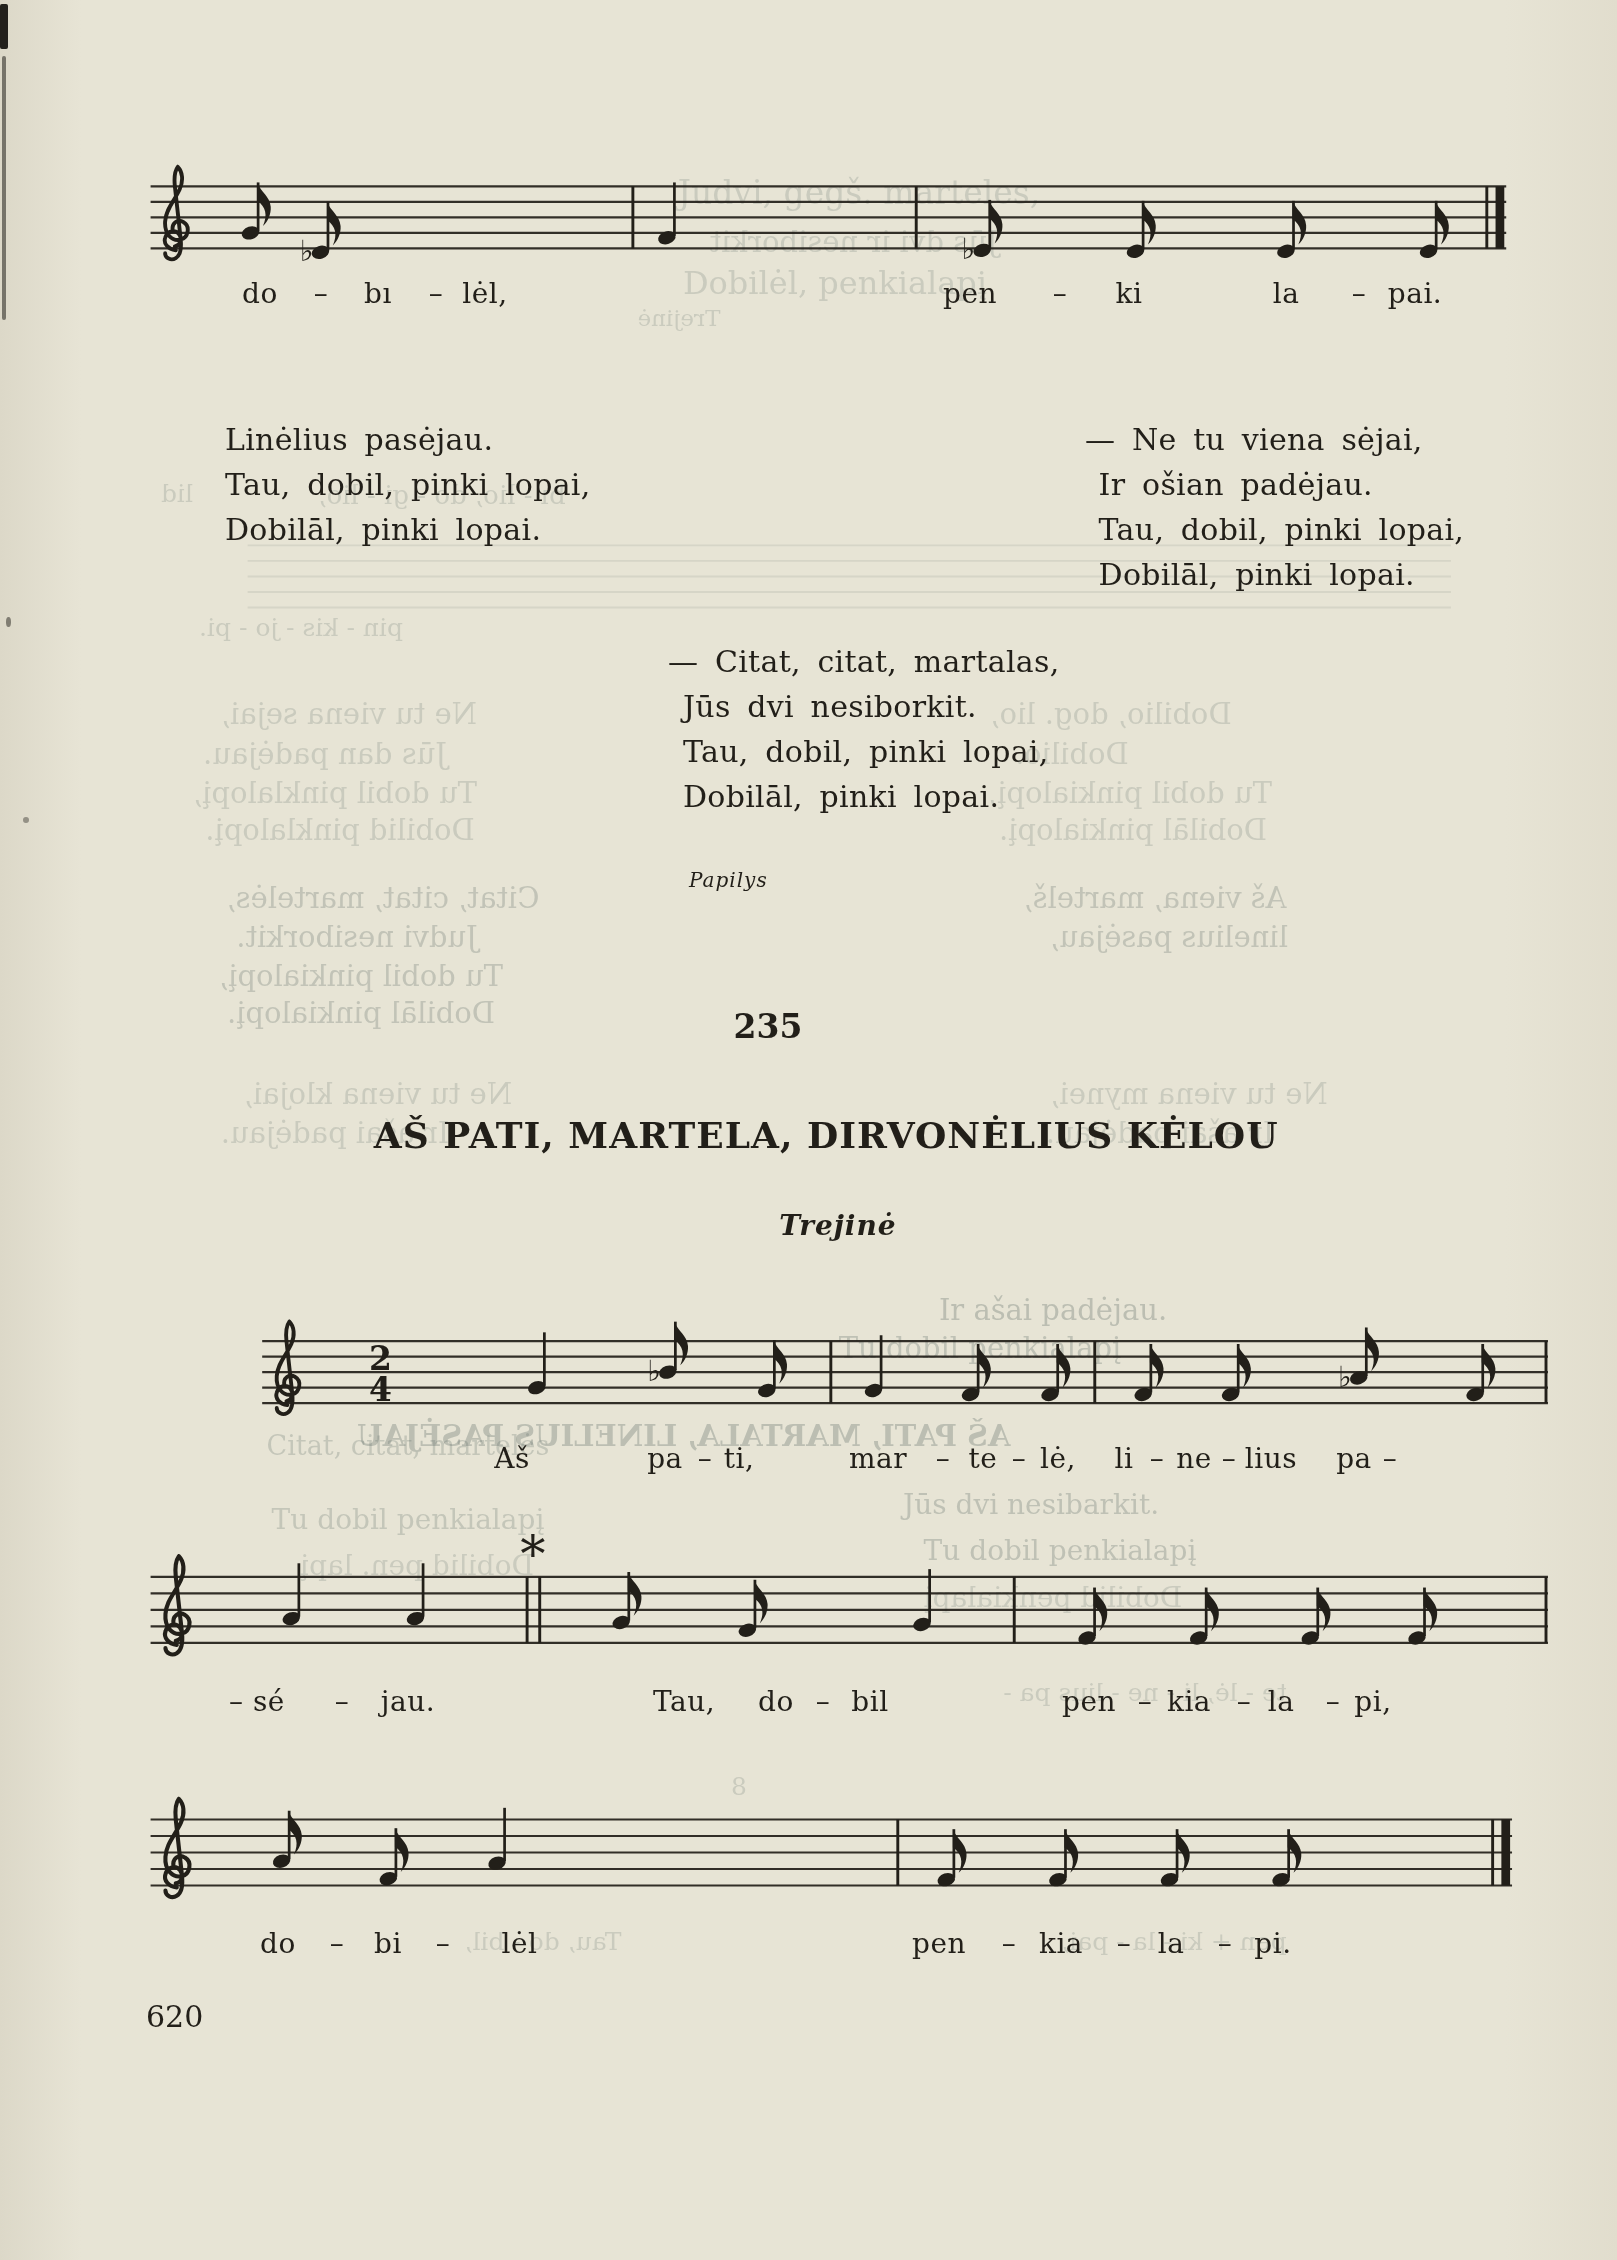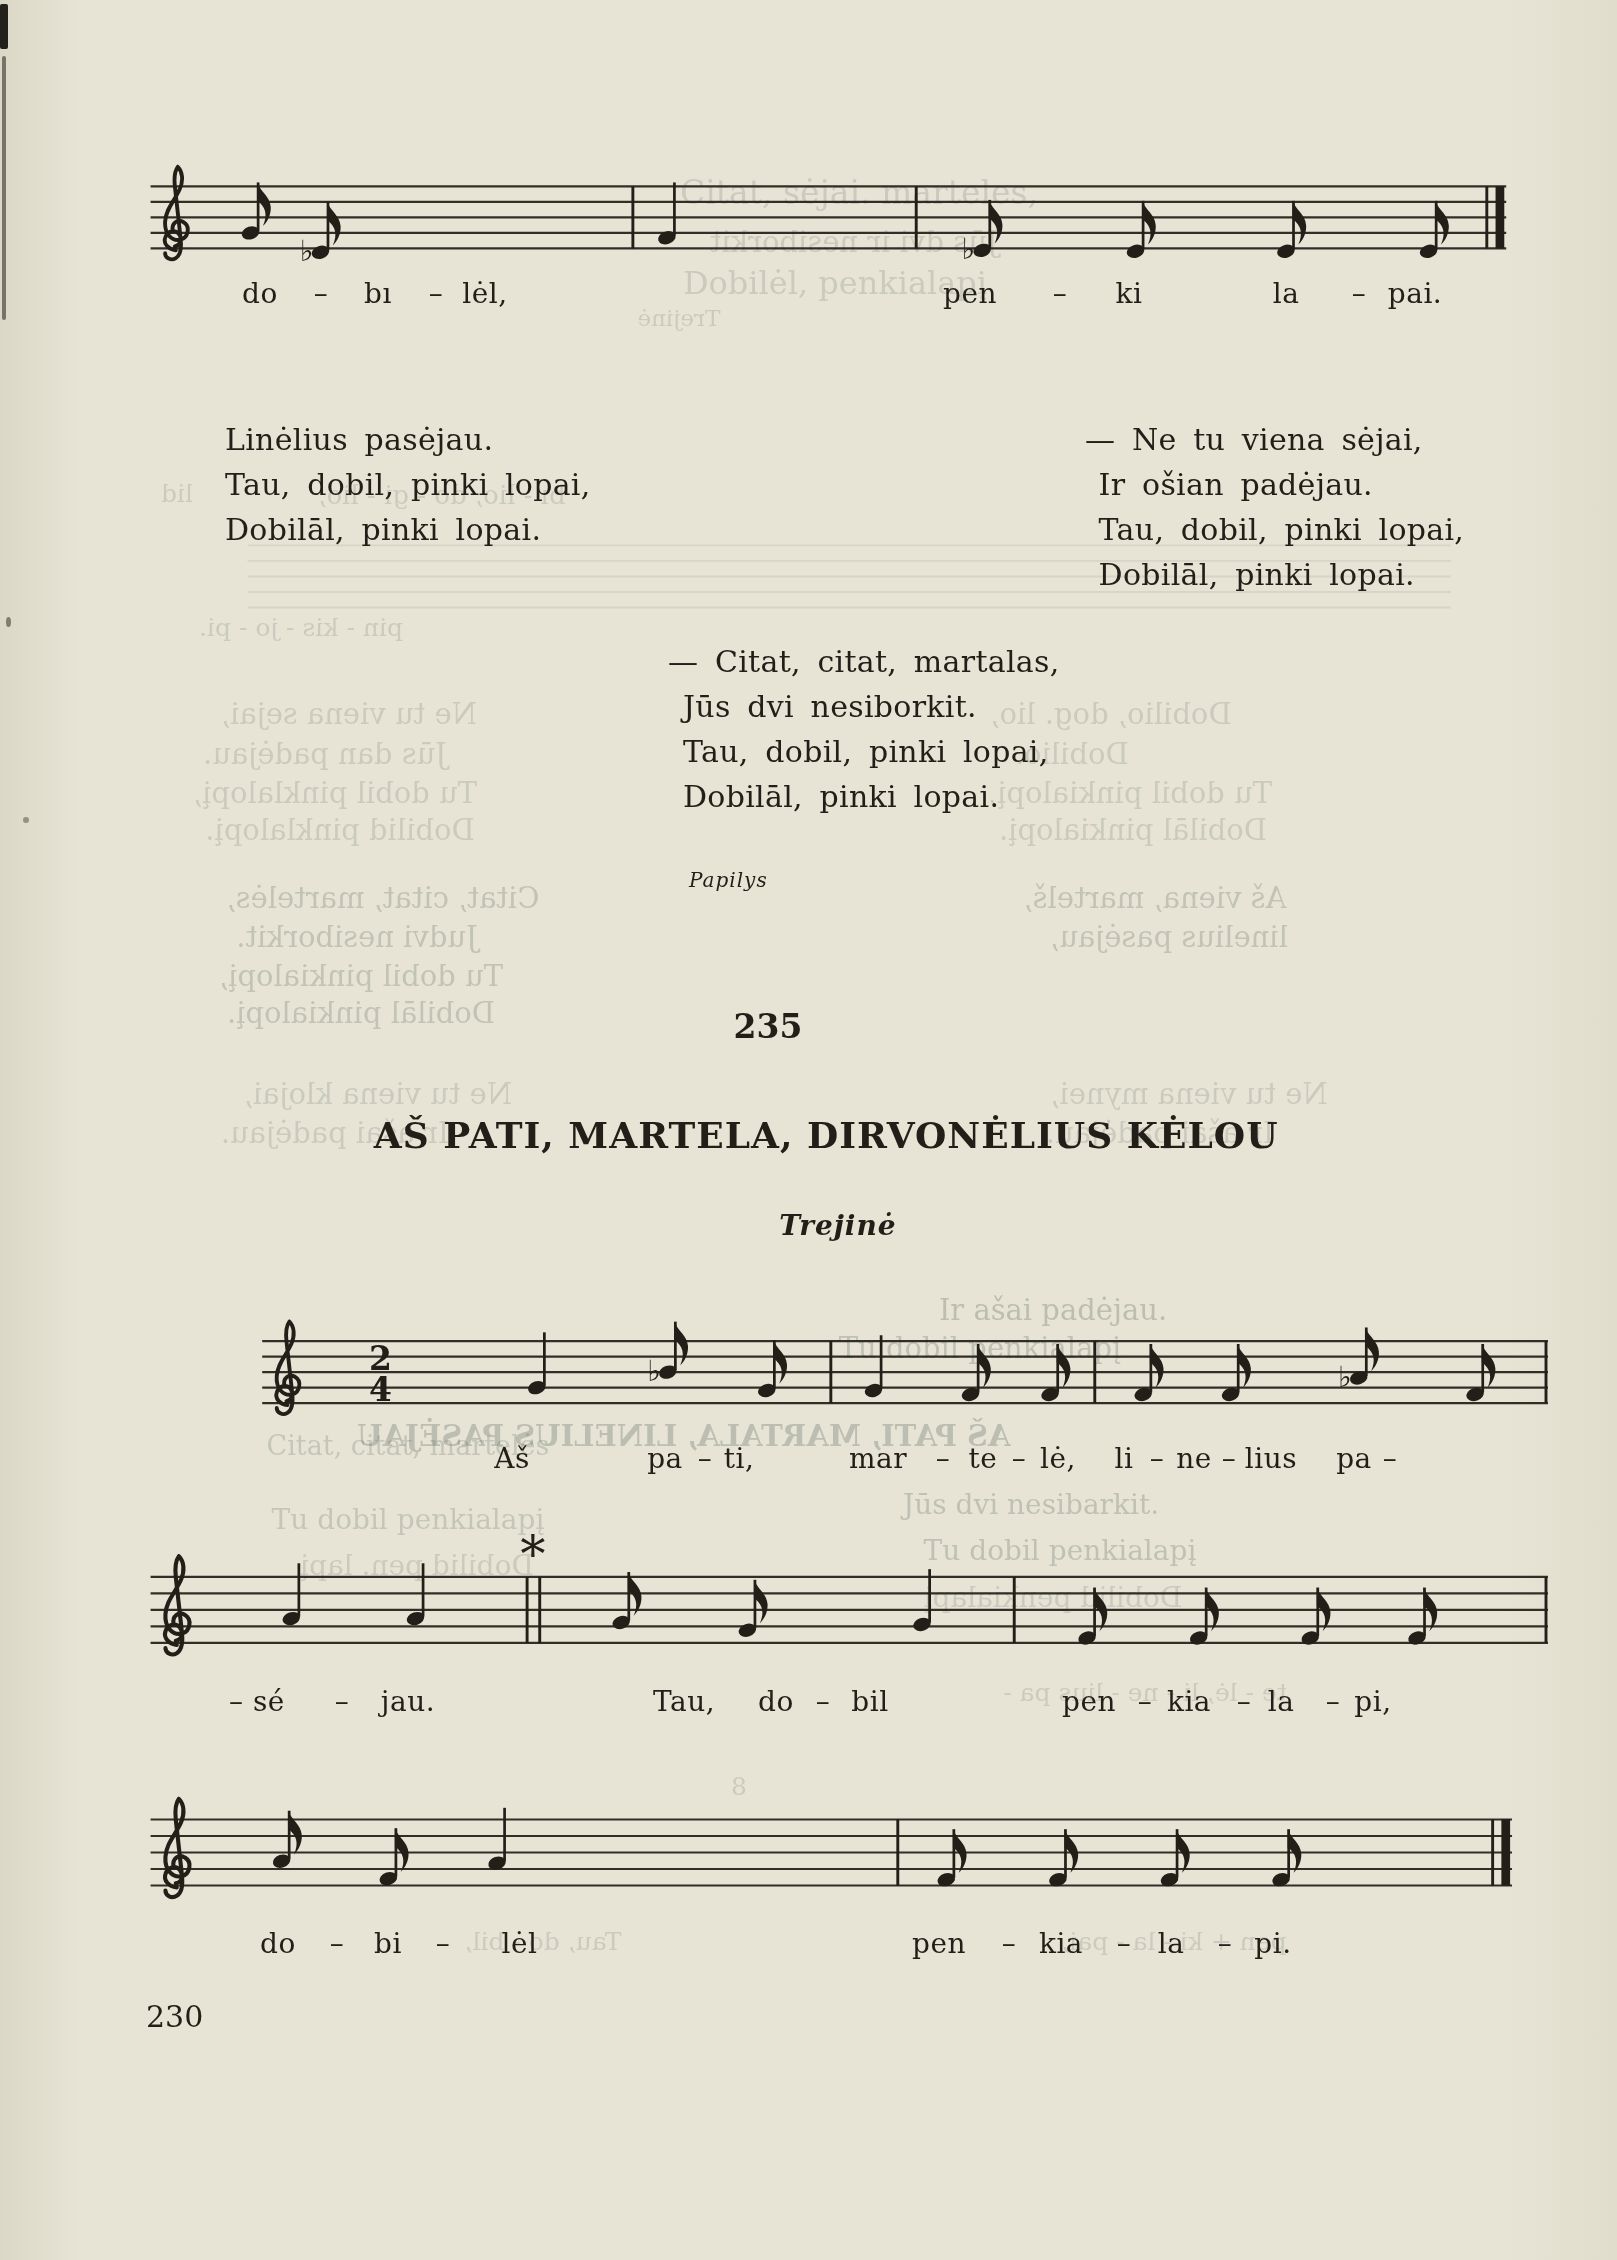--- a/index.html
+++ b/index.html
@@ -33,21 +33,21 @@
   .a1{left:0;top:3.9px;width:7.8px;height:45px;border-radius:1.9px;}
   .a2{left:1.9px;top:56px;width:3.9px;height:264px;border-radius:1.9px;opacity:.55;}
   .a3{left:5.8px;top:617px;width:4.9px;height:9.7px;border-radius:50%;opacity:.5;}
   .a4{left:23px;top:817px;width:5.8px;height:5.8px;border-radius:50%;opacity:.4;}
 </style>
 </head>
 <body>
 
 <div id="page">
   <div id="bleed">
-      <span style="left: 859px; top: 173px; font-size: 33px; opacity: 0.2;">Citat, sėjai. marteles,</span>
+      <span style="left: 859px; top: 173px; font-size: 33px; opacity: 0.2;">Judvi, gegš. marteles,</span>
       <span class="flip" style="left: 854px; top: 225px; font-size: 29px; opacity: 0.2;">Jūs dvi ir nesiborkit</span>
       <span style="left: 835px; top: 264px; font-size: 32px; opacity: 0.2;">Dobilėl, penkialapį</span>
       <span class="flip" style="left: 679px; top: 305px; font-size: 23px; opacity: 0.2;">Trejinė</span>
       <span class="flip" style="left: 177px; top: 479px; font-size: 25px; opacity: 0.2;">lid</span>
       <span class="flip" style="left: 442px; top: 480px; font-size: 26px; opacity: 0.2;">bı - lio,  do - gi - lio,</span>
       <span class="flip" style="left: 301px; top: 613px; font-size: 25px; opacity: 0.2;">pin - kis - jo - pi.</span>
       <span class="flip" style="left: 349px; top: 697px; font-size: 29px; opacity: 0.2;">Ne tu viena sejai,</span>
       <span class="flip" style="left: 325px; top: 737px; font-size: 29px; opacity: 0.2;">Jūs dan padėjau.</span>
       <span class="flip" style="left: 335px; top: 776px; font-size: 29px; opacity: 0.2;">Tu dobil pinklalopį,</span>
       <span class="flip" style="left: 340px; top: 813px; font-size: 29px; opacity: 0.2;">Dobilid pinklalopį.</span>
@@ -296,20 +296,20 @@
       <div style="padding-left: 35px;">— Citat, citat, martalas,</div>
       <div style="padding-left: 50px;">Jūs dvi nesiborkit.</div>
       <div style="padding-left: 50px;">Tau, dobil, pinki lopai,</div>
       <div style="padding-left: 50px;">Dobilāl, pinki lopai.</div>
     </div>
 
   <div id="source">Papilys</div>
   <div id="song-number">235</div>
   <div id="song-title">AŠ PATI, MARTELA, DIRVONĖLIUS KĖLOU</div>
   <div id="tempo">Trejinė</div>
-  <div id="page-number">230</div>
+  <div id="page-number">620</div>
 
   <div class="artifact a1"></div>
   <div class="artifact a2"></div>
   <div class="artifact a3"></div>
   <div class="artifact a4"></div>
 </div>
 
 
 </body></html>

